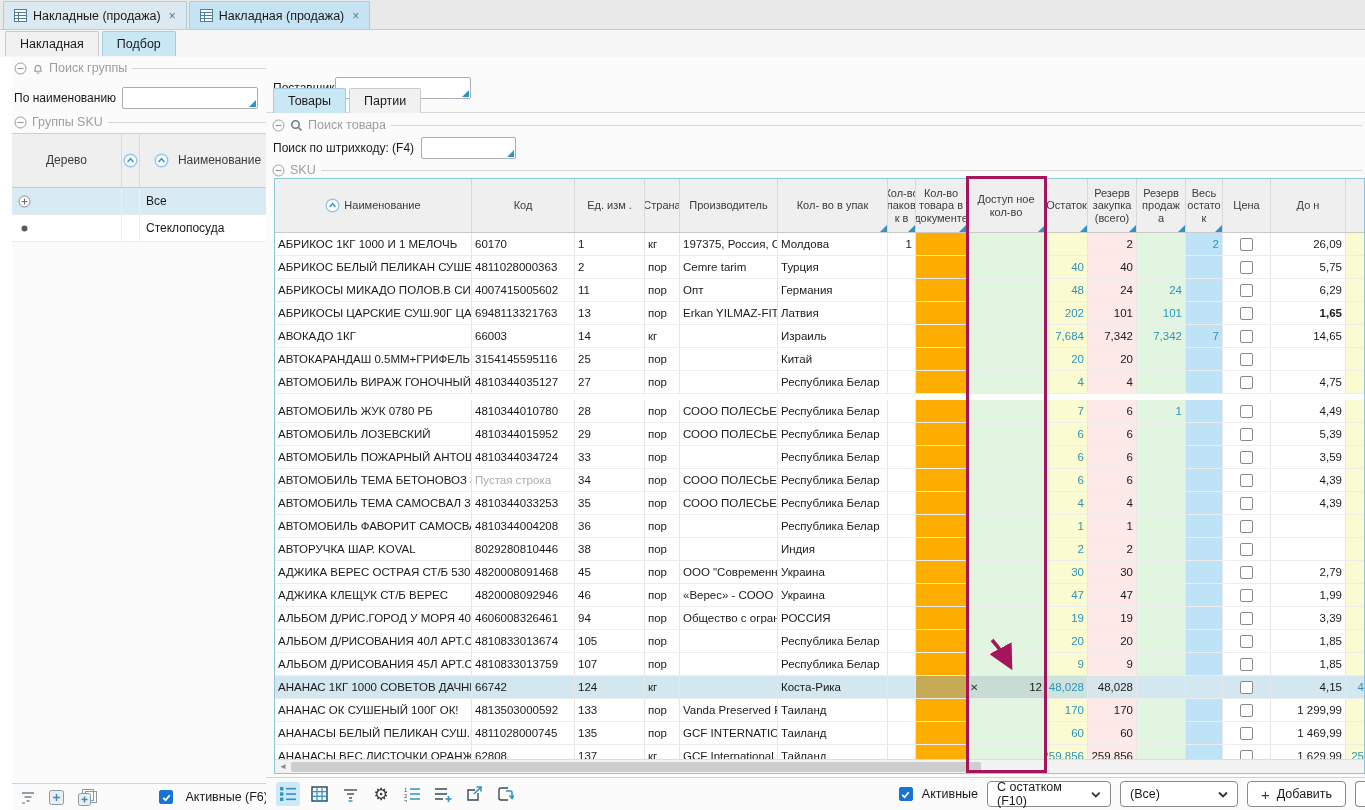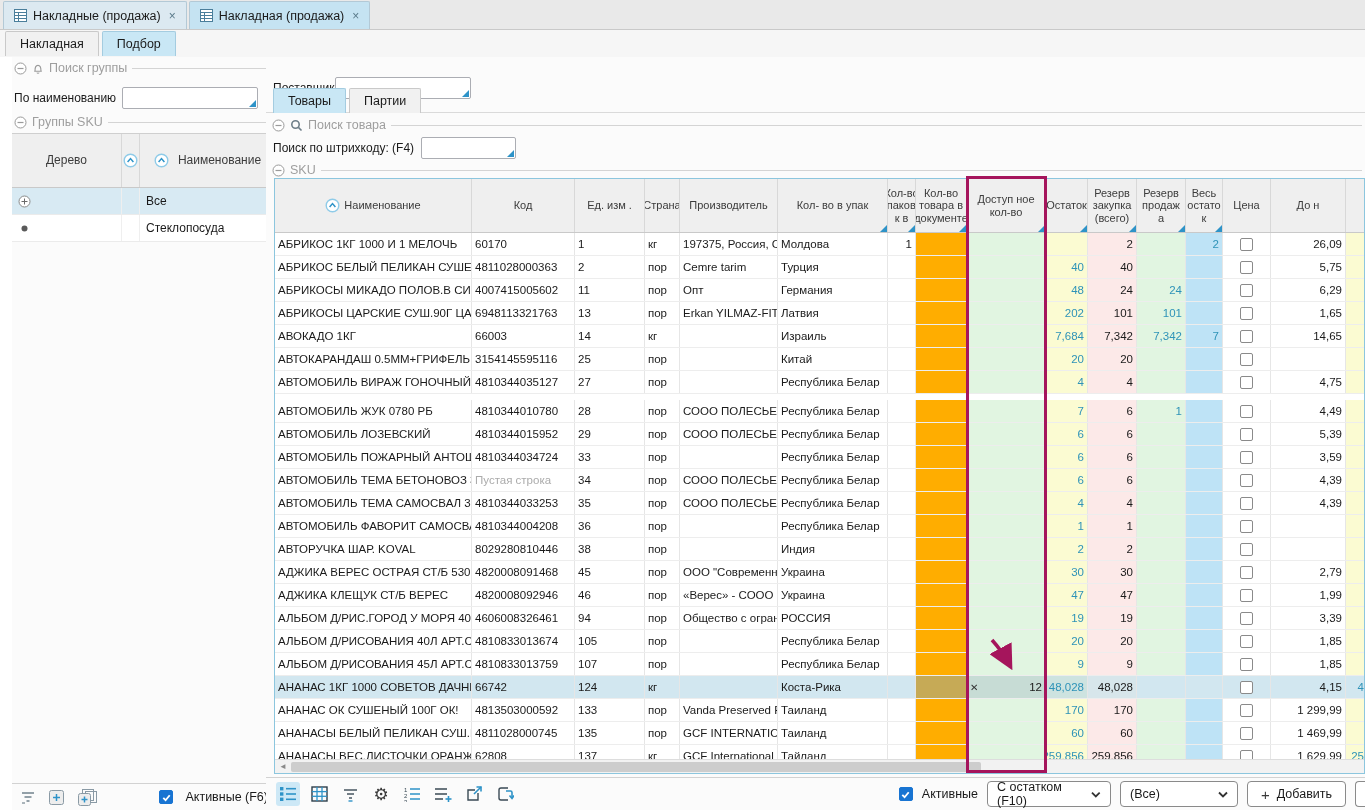--- a/index.html
+++ b/index.html
@@ -417,21 +417,21 @@
           <div class="td col-qty_in_pack num" style="color: rgb(26, 26, 26);"></div>
           <div class="td col-qty_packages num"></div>
           <div class="td col-doc_qty num"></div>
           <div class="td col-available num">202</div>
           <div class="td col-stock num" style="color: rgb(26, 26, 26);">101</div>
           <div class="td col-reserve_purchase num">101</div>
           <div class="td col-reserve_sale num"></div>
           <div class="td col-whole_stock">
             <span class="cb small"></span>
           </div>
-          <div class="td col-price num" style="color: rgb(26, 26, 26);">1,65</div>
+          <div class="td col-price num" style="color: rgb(26, 26, 26); font-weight: bold;">1,65</div>
           <div class="td col-extra num"></div>
         </div>
         <div class="tr" style="grid-template-columns: 197px 103px 70px 35px 98px 110px 28px 51px 79px 42px 49px 49px 37px 48px 75px 22px;">
           <div class="td col-name">АВОКАДО 1КГ</div>
           <div class="td col-barcode">66003</div>
           <div class="td col-code">14</div>
           <div class="td col-unit">кг</div>
           <div class="td col-manufacturer"></div>
           <div class="td col-country">Израиль</div>
           <div class="td col-qty_in_pack num" style="color: rgb(26, 26, 26);"></div>

